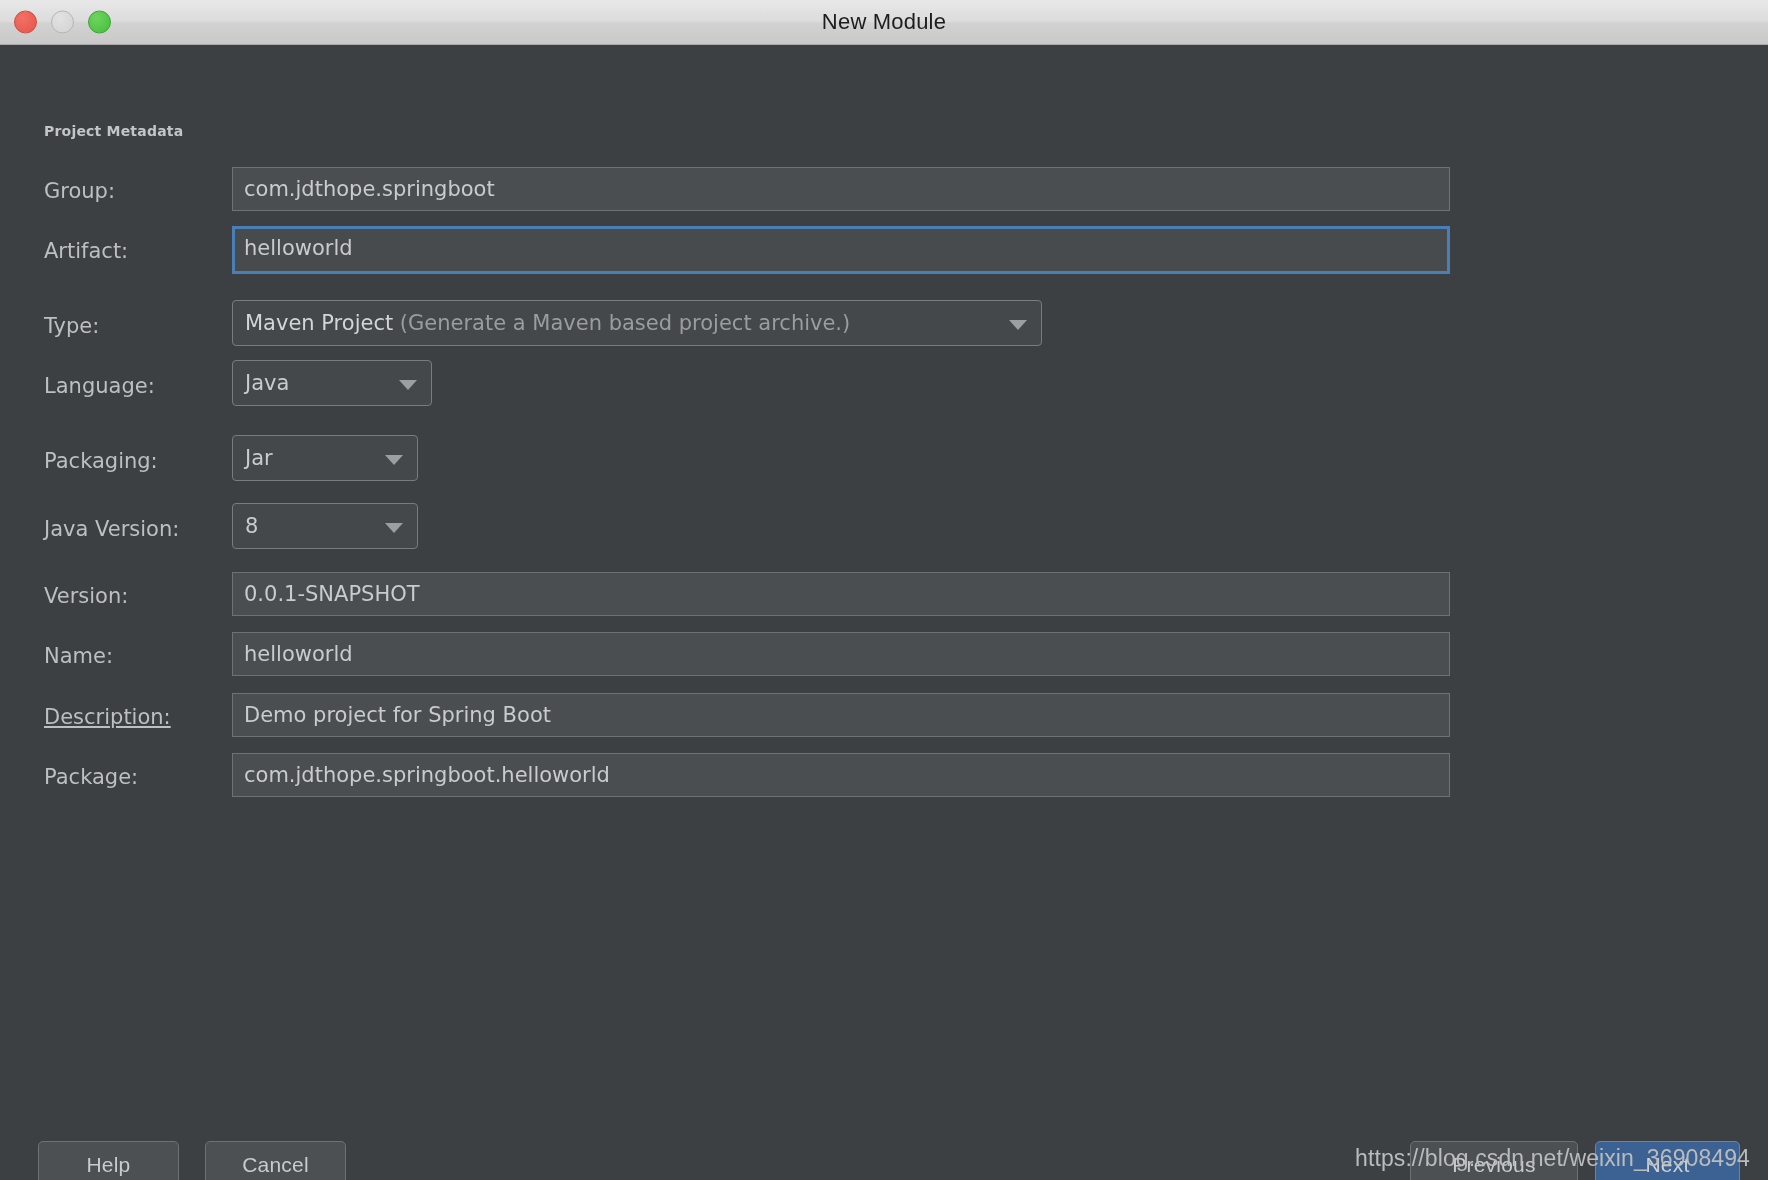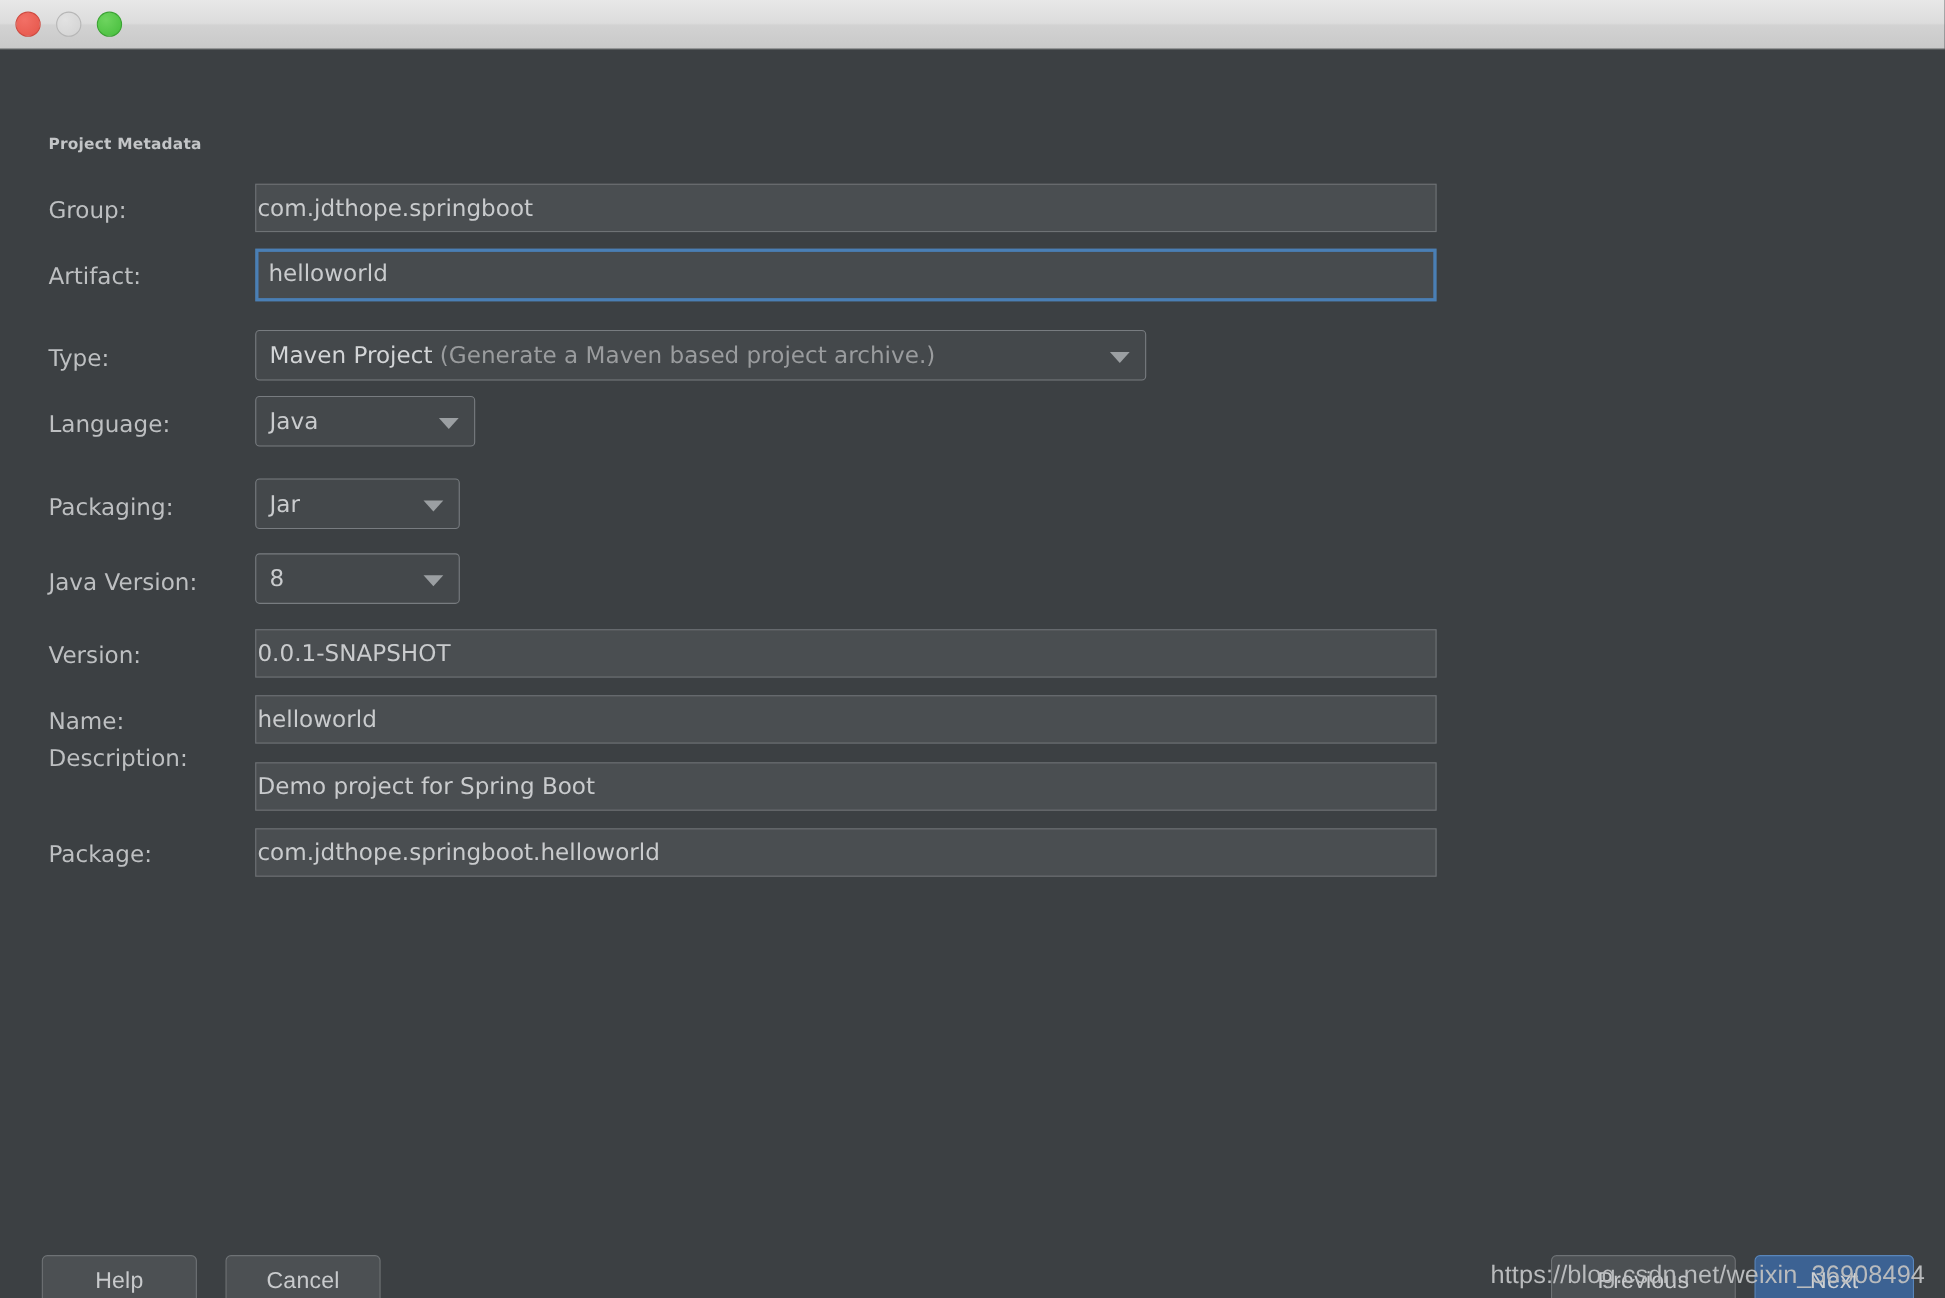--- a/index.html
+++ b/index.html
@@ -80,28 +80,28 @@
     font-size: 21px;
     color: #bdbfc1;
     white-space: nowrap;
     line-height: 1;
   }
 
   
   .tfield {
     position: absolute;
     left: 232px;
-    width: 1074px;
+    width: 1218px;
     height: 44px;
     background: #4a4e51;
     border: 1px solid #6e7275;
     color: #c9cbcd;
     font-size: 21px;
     line-height: 42px;
-    padding: 0 0 0 1px;
+    padding: 0 0 0 11px;
     white-space: nowrap;
     overflow: hidden;
   }
   .tfield.focused {
     border: 3px solid #4a7fb5;
     background: #474b4e;
     line-height: 38px;
     padding-left: 9px;
     height: 48px;
   }
@@ -165,20 +165,21 @@
 </style>
 </head>
 <body>
 
 <div class="titlebar">
   <div class="traffic">
     <span class="light close"></span>
     <span class="light min"></span>
     <span class="light zoom"></span>
   </div>
+  <div class="window-title">New Module</div>
 </div>
 
 <div class="dialog-body">
 
   <div class="section-title">Project Metadata</div>
 
   <div class="form">
 
     <div class="row">
       <div class="label" style="top:8px;">Group:</div>
@@ -227,21 +228,21 @@
       <div class="label" style="top:413px;">Version:</div>
       <div class="tfield" style="top:399px;">0.0.1-SNAPSHOT</div>
     </div>
 
     <div class="row">
       <div class="label" style="top:473px;">Name:</div>
       <div class="tfield" style="top:459px;">helloworld</div>
     </div>
 
     <div class="row">
-      <div class="label" style="top:506px;">Description:</div>
+      <div class="label" style="top:534px;text-decoration:underline;">Description:</div>
       <div class="tfield" style="top:520px;">Demo project for Spring Boot</div>
     </div>
 
     <div class="row">
       <div class="label" style="top:594px;">Package:</div>
       <div class="tfield" style="top:580px;">com.jdthope.springboot.helloworld</div>
     </div>
 
   </div>
 

